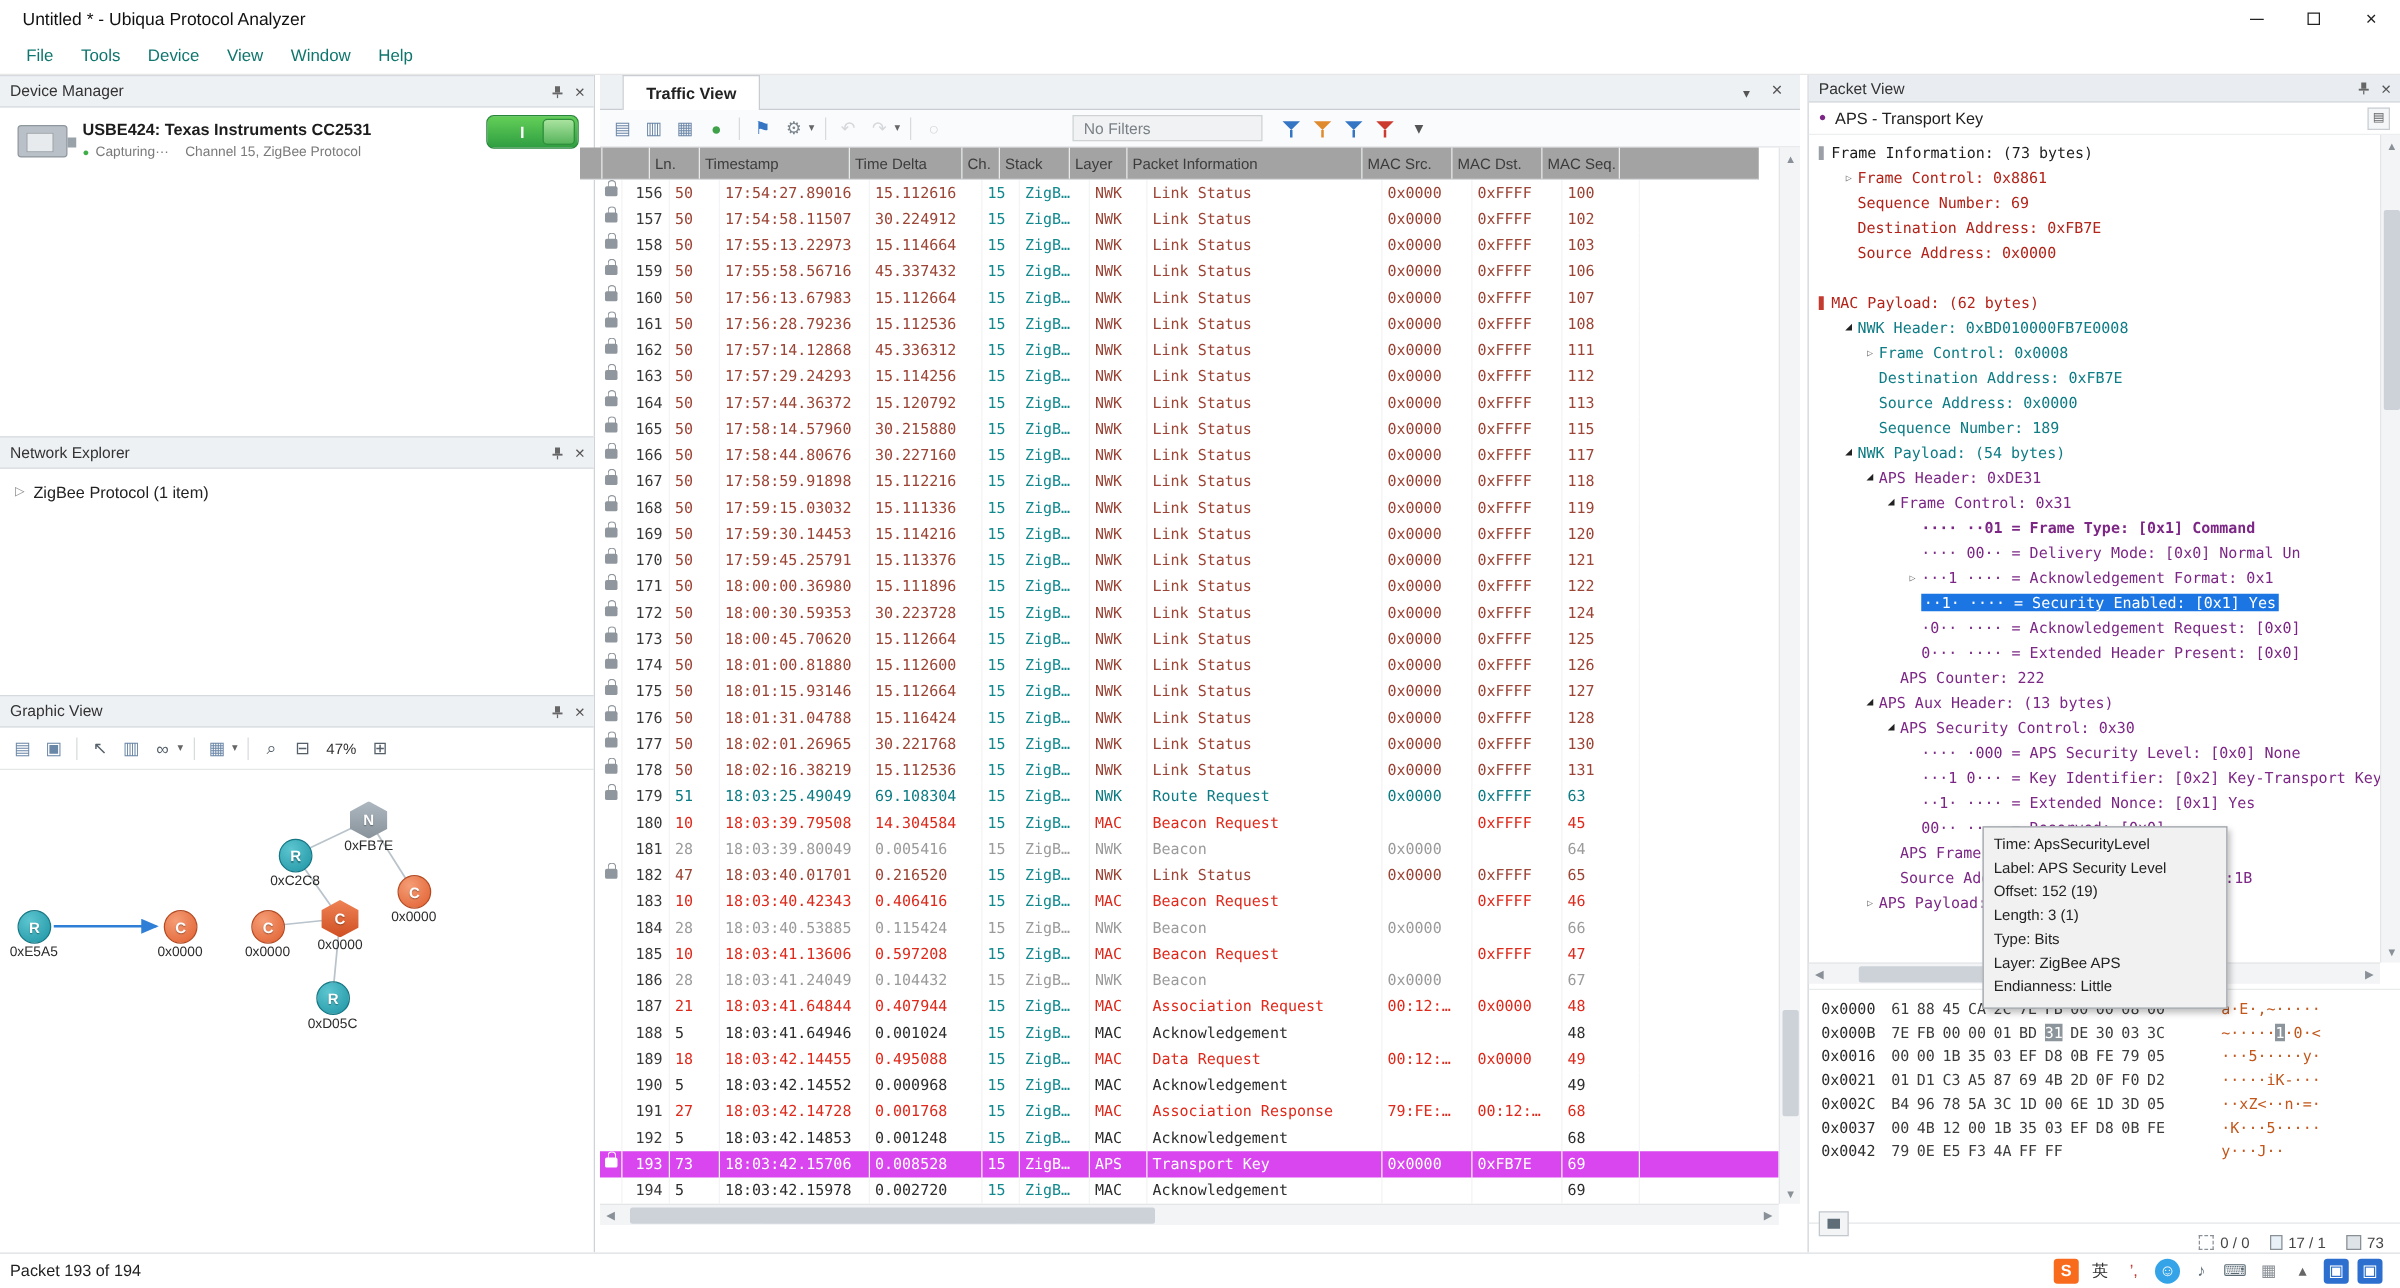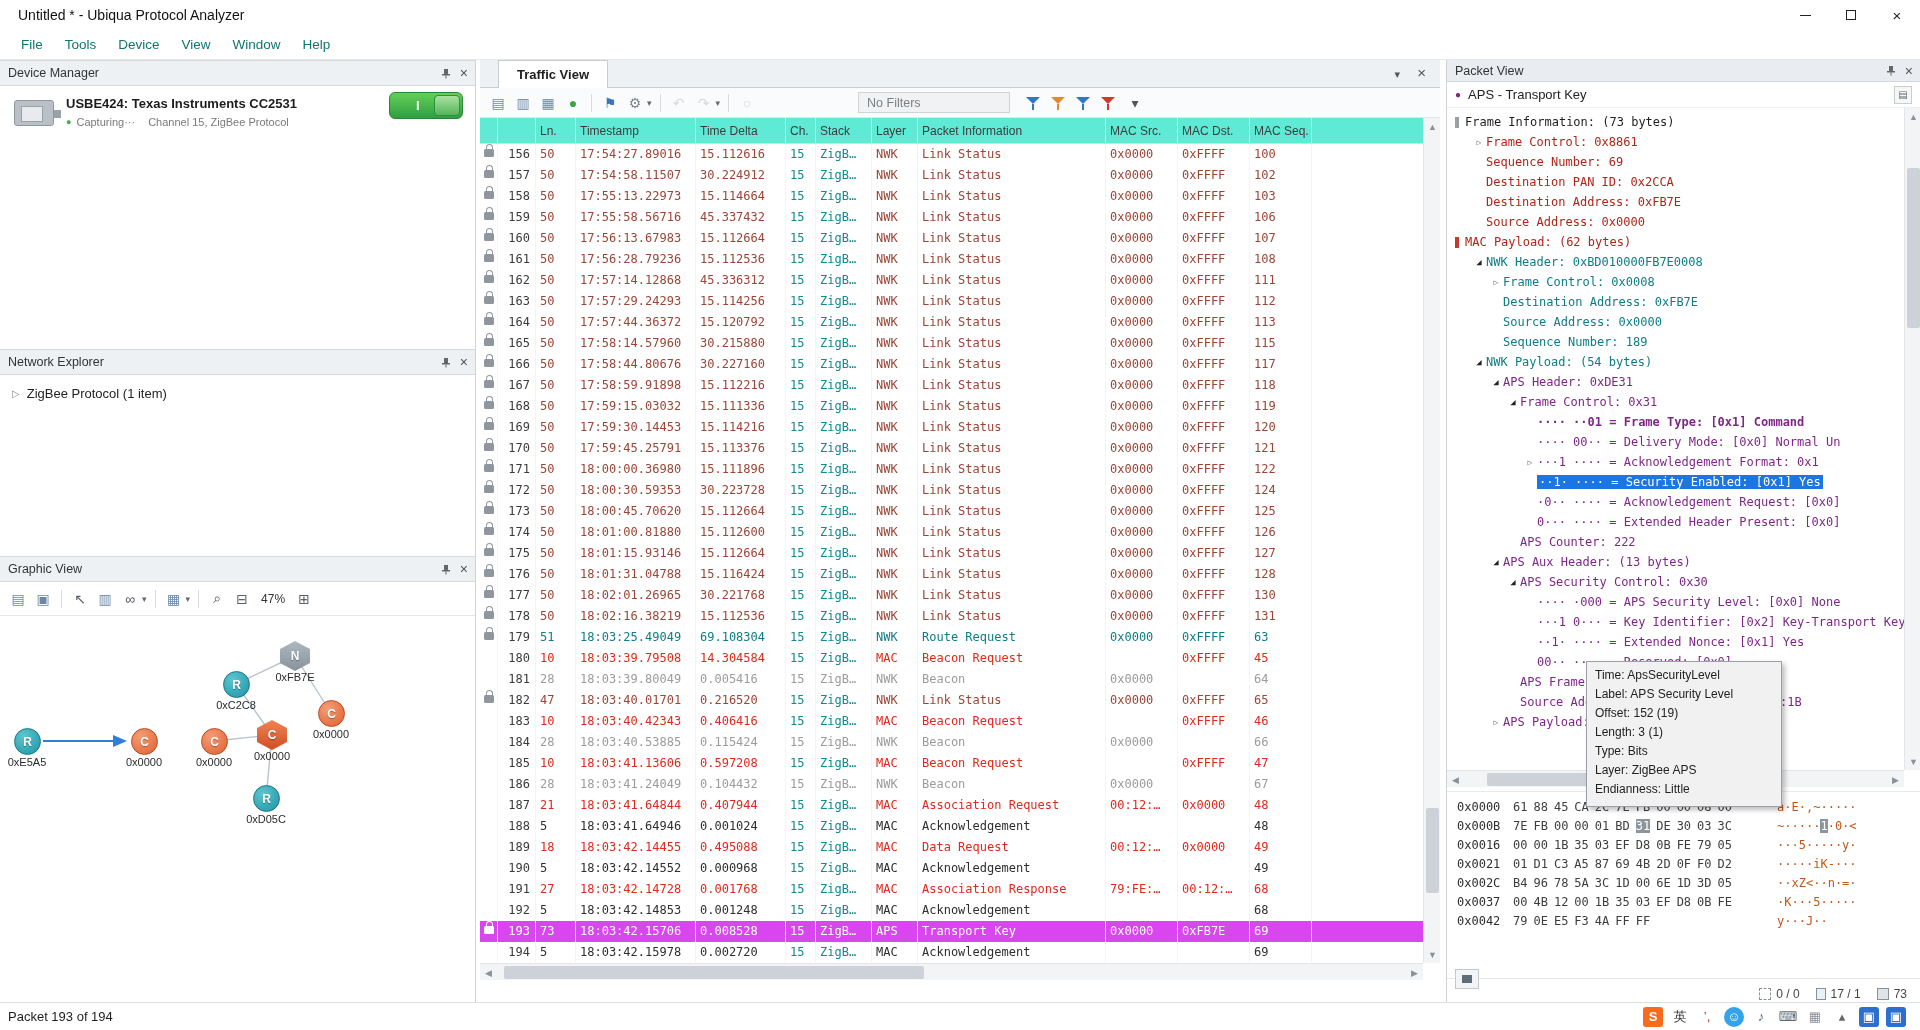--- a/index.html
+++ b/index.html
@@ -68,21 +68,21 @@
 .tab{position:absolute;left:18px;top:0;height:28px;background:#fff;border:1px solid #c9cdd1;border-bottom:none;padding:0 18px;display:flex;align-items:center;font-weight:bold;font-size:13px}
 .tabddl{position:absolute;right:40px;top:8px;font-size:11px;color:#555}
 .tabx{position:absolute;right:14px;top:4px;font-size:15px;color:#555}
 .ctoolbar{position:absolute;left:480px;top:88px;width:960px;height:30px;background:#fafbfc;border-bottom:1px solid #e3e5e7;display:flex;align-items:center;padding-left:8px;gap:5px}
 .iconrow{display:inline-flex;align-items:center;gap:5px}
 .filterbox{width:152px;height:21px;background:#f1f2f3;border:1px solid #cfd3d6;color:#7a8087;font-size:12.5px;display:inline-flex;align-items:center;padding-left:8px;margin:0 10px 0 96px}
 .funnelwrap{position:relative;width:16px;height:16px}
 .funnelwrap::before{content:"";position:absolute;left:1px;top:2px;border-left:7px solid transparent;border-right:7px solid transparent;border-top:7px solid var(--fc)}
 .funnelwrap::after{content:"";position:absolute;left:7px;top:9px;width:2px;height:6px;background:var(--fc)}
 
-.thead{position:absolute;left:480px;top:118px;width:943px;height:26px;display:flex;background:#5eead4;border-bottom:1px solid #d9dcdf;font-size:12px;color:#3c3c3c;line-height:26px}
+.thead{position:absolute;left:464px;top:118px;width:943px;height:26px;display:flex;background:#a3a3a3;border-bottom:1px solid #d9dcdf;font-size:12px;color:#3c3c3c;line-height:26px}
 .thead .c{border-right:1px solid #e7e9eb;padding-left:4px;overflow:hidden}
 .tbodyc{position:absolute;left:480px;top:144px;width:943px;height:819px;overflow:hidden;background:#fff}
 .trow{display:flex;height:21px;line-height:21px;font-family:"DejaVu Sans Mono",monospace;font-size:12px;white-space:nowrap}
 .trow .c{overflow:hidden;padding-left:4px;border-right:1px solid #f3f4f5}
 .c-lock{width:18px}
 .c-num{width:38px;text-align:right;padding-right:5px !important}
 .c-len{width:40px}
 .c-ts{width:120px}
 .c-delta{width:90px}
 .c-ch{width:30px}
@@ -958,24 +958,23 @@
   </header>
   <div class="pvsub">
     <span class="pvdot">●</span>
     <span>APS - Transport Key</span>
     <span class="pvsubicon">▤</span>
   </div>
   <div class="ptree" id="ptree">
       <div class="prow" style="padding-left: 8px;"><span class="pbullet" style="background:#9aa0a6"></span><span class="ck">Frame Information: (73 bytes)</span></div>
       <div class="prow" style="padding-left: 25px;"><span class="pexp">▷</span><span class="cr">Frame Control: 0x8861</span></div>
       <div class="prow" style="padding-left: 25px;"><span class="pexp"></span><span class="cr">Sequence Number: 69</span></div>
-      <div class="prow" style="padding-left: 25px;"><span class="pexp"></span><span class="cr">Destination PAN ID: 0x2CCA</span></div>
       <div class="prow" style="padding-left: 25px;"><span class="pexp"></span><span class="cr">Destination Address: 0xFB7E</span></div>
       <div class="prow" style="padding-left: 25px;"><span class="pexp"></span><span class="cr">Source Address: 0x0000</span></div>
-      <div class="prow" style="padding-left: 8px;"><span class="pbullet" style="background:#c23b2e"></span><span class="cr">MAC Payload: (62 bytes)</span></div>
+      <div class="prow" style="padding-left: 8px; margin-top: 20px;"><span class="pbullet" style="background:#c23b2e"></span><span class="cr">MAC Payload: (62 bytes)</span></div>
       <div class="prow" style="padding-left: 25px;"><span class="pexp open">◢</span><span class="ct">NWK Header: 0xBD010000FB7E0008</span></div>
       <div class="prow" style="padding-left: 42px;"><span class="pexp">▷</span><span class="ct">Frame Control: 0x0008</span></div>
       <div class="prow" style="padding-left: 42px;"><span class="pexp"></span><span class="ct">Destination Address: 0xFB7E</span></div>
       <div class="prow" style="padding-left: 42px;"><span class="pexp"></span><span class="ct">Source Address: 0x0000</span></div>
       <div class="prow" style="padding-left: 42px;"><span class="pexp"></span><span class="ct">Sequence Number: 189</span></div>
       <div class="prow" style="padding-left: 25px;"><span class="pexp open">◢</span><span class="ct">NWK Payload: (54 bytes)</span></div>
       <div class="prow" style="padding-left: 42px;"><span class="pexp open">◢</span><span class="cp">APS Header: 0xDE31</span></div>
       <div class="prow" style="padding-left: 59px;"><span class="pexp open">◢</span><span class="cp">Frame Control: 0x31</span></div>
       <div class="prow" style="padding-left: 76px; font-weight: bold;"><span class="pexp"></span><span class="cp">···· ··01 = Frame Type: [0x1] Command</span></div>
       <div class="prow" style="padding-left: 76px;"><span class="pexp"></span><span class="cp">···· 00·· = Delivery Mode: [0x0] Normal Un</span></div>

